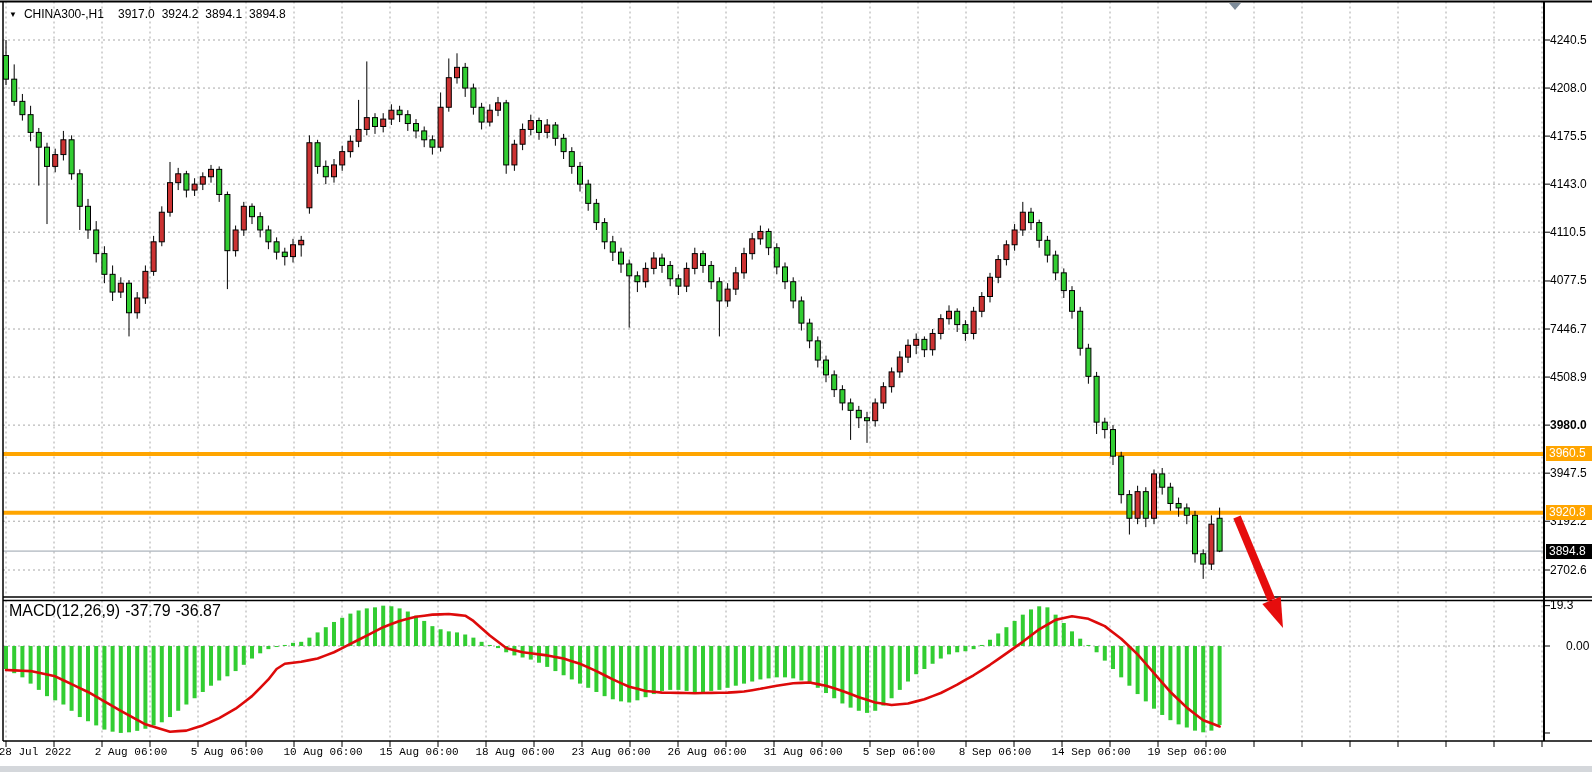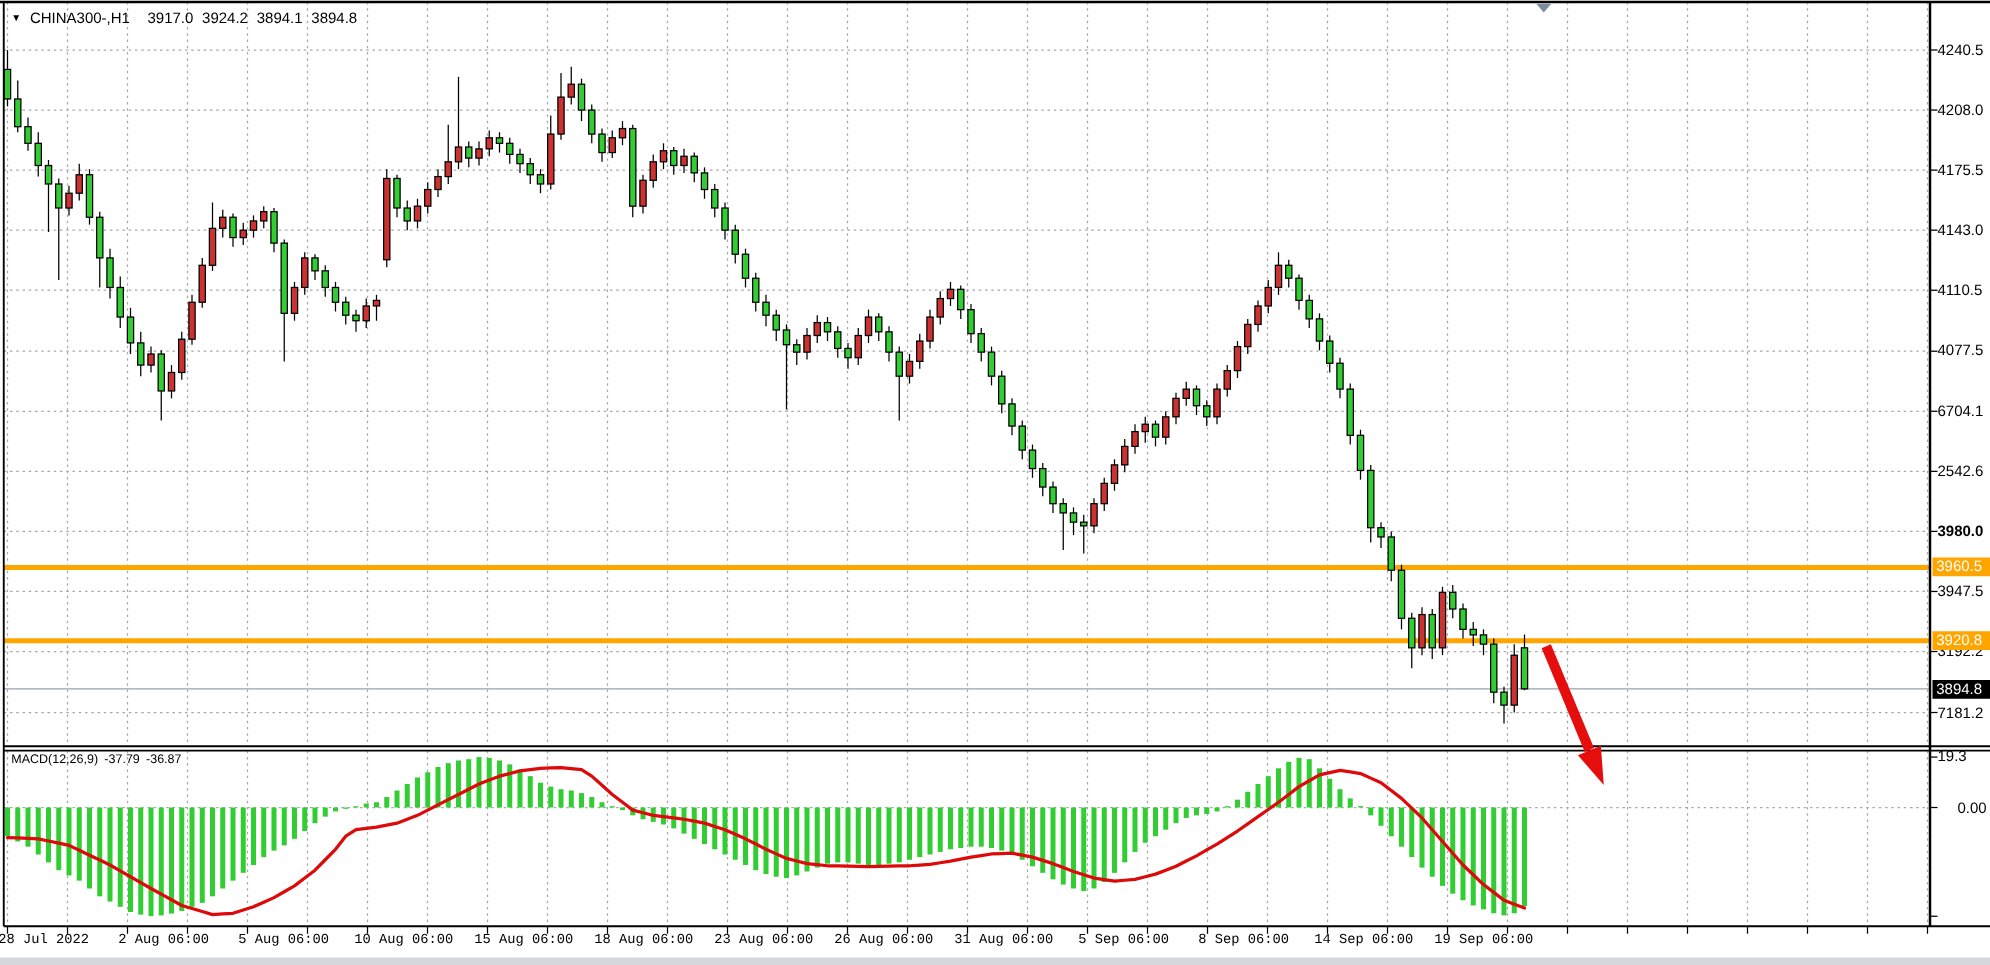--- a/index.html
+++ b/index.html
@@ -3,21 +3,21 @@
 <meta charset="utf-8">
 <style>
   html,body{margin:0;padding:0;background:#fff;}
   #app{position:relative;width:1592px;height:772px;background:#5eead4;overflow:hidden;
        font-family:"Liberation Sans",sans-serif;color:#000;}
   #chart-svg{position:absolute;left:0;top:0;}
   .hdr{position:absolute;left:9px;top:7px;font-size:12px;white-space:nowrap;z-index:5;}
   .hdr .tri{display:inline-block;font-size:8px;transform:translateY(-1px);margin-right:7px;}
   .hdr .sym{margin-right:14px;}
   .hdr .val{margin-right:7px;}
-  .macd-lbl{position:absolute;left:9px;top:602px;font-size:10px;white-space:nowrap;z-index:5;}
+  .macd-lbl{position:absolute;left:9px;top:602px;font-size:16px;white-space:nowrap;z-index:5;}
   .macd-lbl span{margin-right:5px;}
   .plabel{position:absolute;left:1550px;height:15px;line-height:15px;font-size:12px;z-index:4;white-space:nowrap;}
   .pbox{position:absolute;left:1546px;width:46px;height:15px;line-height:15px;font-size:12px;
         padding-left:3px;color:#fff;z-index:6;white-space:nowrap;}
   .tlabel{position:absolute;top:746px;font-size:11px;transform:translateX(-50%);white-space:nowrap;z-index:4;font-family:Liberation Mono, monospace;}
   .bottom-strip{position:absolute;left:0;top:766px;width:1592px;height:6px;z-index:2;}
 </style>
 </head>
 <body>
 
@@ -642,26 +642,26 @@
     <span>MACD(12,26,9)</span><span>-37.79</span><span>-36.87</span>
   </div>
 
   <div id="price-axis">
       <div class="plabel" style="top: 32.5px;">4240.5</div>
       <div class="plabel" style="top: 80.548px;">4208.0</div>
       <div class="plabel" style="top: 128.596px;">4175.5</div>
       <div class="plabel" style="top: 176.644px;">4143.0</div>
       <div class="plabel" style="top: 224.692px;">4110.5</div>
       <div class="plabel" style="top: 273.479px;">4077.5</div>
-      <div class="plabel" style="top: 321.527px;">6704.1</div>
-      <div class="plabel" style="top: 369.575px;">2542.6</div>
+      <div class="plabel" style="top: 321.527px;">7446.7</div>
+      <div class="plabel" style="top: 369.575px;">4508.9</div>
       <div class="plabel" style="top: 417.623px; font-weight: bold;">3980.0</div>
       <div class="plabel" style="top: 465.671px;">3947.5</div>
       <div class="plabel" style="top: 513.719px;">3192.2</div>
-      <div class="plabel" style="top: 562.506px;">7181.2</div>
+      <div class="plabel" style="top: 562.506px;">2702.6</div>
       <div class="pbox" style="top: 446.452px; background: rgb(255, 165, 0);">3960.5</div>
       <div class="pbox" style="top: 505.144px; background: rgb(255, 165, 0);">3920.8</div>
       <div class="pbox" style="top: 543.583px; background: rgb(0, 0, 0); color: rgb(255, 255, 255);">3894.8</div>
     </div>
   <div id="macd-axis">
       <div class="plabel" style="top: 598.169px;">19.3</div>
       <div class="plabel" style="top: 638.5px; margin-left: 16px;">0.00</div>
       <div class="plabel" style="top: 725.494px; margin-left: 43px;">-41.63</div>
     </div>
   <div id="time-axis">

